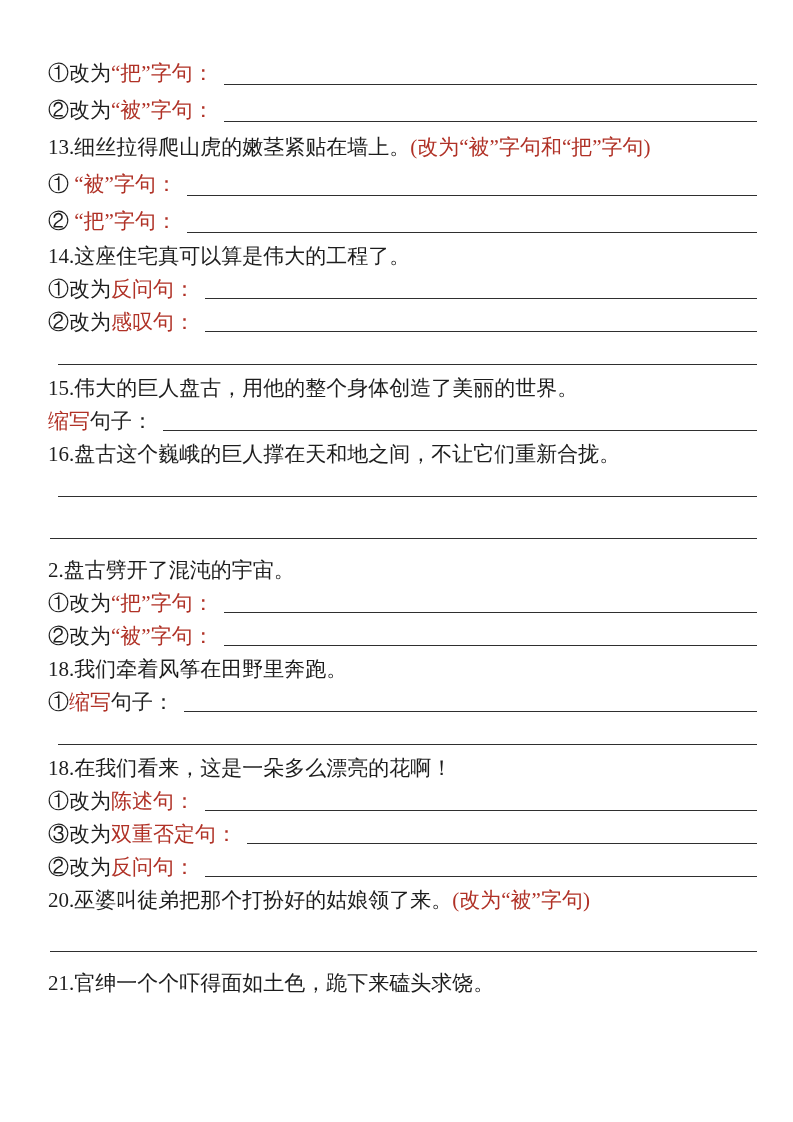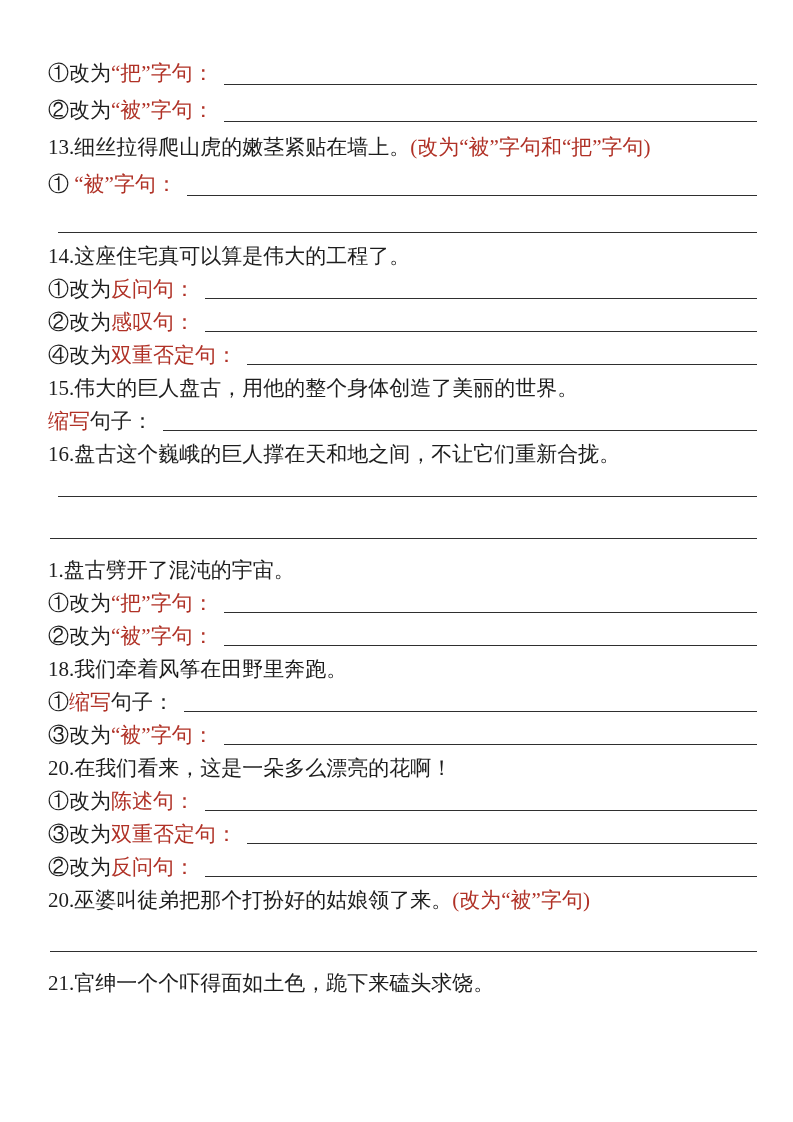--- a/index.html
+++ b/index.html
@@ -59,77 +59,76 @@
         <span class="blank"></span>
       </div>
       <div class="row text first-block">
         <span class="label"><span class="black">13.细丝拉得爬山虎的嫩茎紧贴在墙上。</span><span class="red">(改为“被”字句和“把”字句)</span></span>
       </div>
       <div class="row item first-block">
         <span class="label"><span class="black">① </span><span class="red">“被”字句：</span></span>
         <span class="blank"></span>
       </div>
       <div class="row item first-block">
+        <span class="label"><span class="black">② </span><span class="red">“把”字句：</span></span>
         <span class="blank"></span>
       </div>
       <div class="row text">
         <span class="label"><span class="black">14.这座住宅真可以算是伟大的工程了。</span></span>
       </div>
       <div class="row item">
         <span class="label"><span class="black">①改为</span><span class="red">反问句：</span></span>
         <span class="blank"></span>
       </div>
       <div class="row item">
         <span class="label"><span class="black">②改为</span><span class="red">感叹句：</span></span>
         <span class="blank"></span>
       </div>
       <div class="row item">
-        <span class="label"><span class="black">④改为</span><span class="red">双重否定句：</span></span>
         <span class="blank"></span>
       </div>
       <div class="row text">
         <span class="label"><span class="black">15.伟大的巨人盘古，用他的整个身体创造了美丽的世界。</span></span>
       </div>
       <div class="row item">
         <span class="label"><span class="red">缩写</span><span class="black">句子：</span></span>
         <span class="blank"></span>
       </div>
       <div class="row text">
         <span class="label"><span class="black">16.盘古这个巍峨的巨人撑在天和地之间，不让它们重新合拢。</span></span>
       </div>
       <div class="row item">
         <span class="blank"></span>
       </div>
       <div class="row rule">
         <span class="blank"></span>
       </div>
       <div class="row text">
-        <span class="label"><span class="black">1.盘古劈开了混沌的宇宙。</span></span>
+        <span class="label"><span class="black">2.盘古劈开了混沌的宇宙。</span></span>
       </div>
       <div class="row item">
         <span class="label"><span class="black">①改为</span><span class="red">“把”字句：</span></span>
         <span class="blank"></span>
       </div>
       <div class="row item">
         <span class="label"><span class="black">②改为</span><span class="red">“被”字句：</span></span>
         <span class="blank"></span>
       </div>
       <div class="row text">
         <span class="label"><span class="black">18.我们牵着风筝在田野里奔跑。</span></span>
       </div>
       <div class="row item">
         <span class="label"><span class="black">①</span><span class="red">缩写</span><span class="black">句子：</span></span>
         <span class="blank"></span>
       </div>
       <div class="row item">
-        <span class="label"><span class="black">③改为</span><span class="red">“被”字句：</span></span>
         <span class="blank"></span>
       </div>
       <div class="row text">
-        <span class="label"><span class="black">20.在我们看来，这是一朵多么漂亮的花啊！</span></span>
+        <span class="label"><span class="black">18.在我们看来，这是一朵多么漂亮的花啊！</span></span>
       </div>
       <div class="row item">
         <span class="label"><span class="black">①改为</span><span class="red">陈述句：</span></span>
         <span class="blank"></span>
       </div>
       <div class="row item">
         <span class="label"><span class="black">③改为</span><span class="red">双重否定句：</span></span>
         <span class="blank"></span>
       </div>
       <div class="row item">

